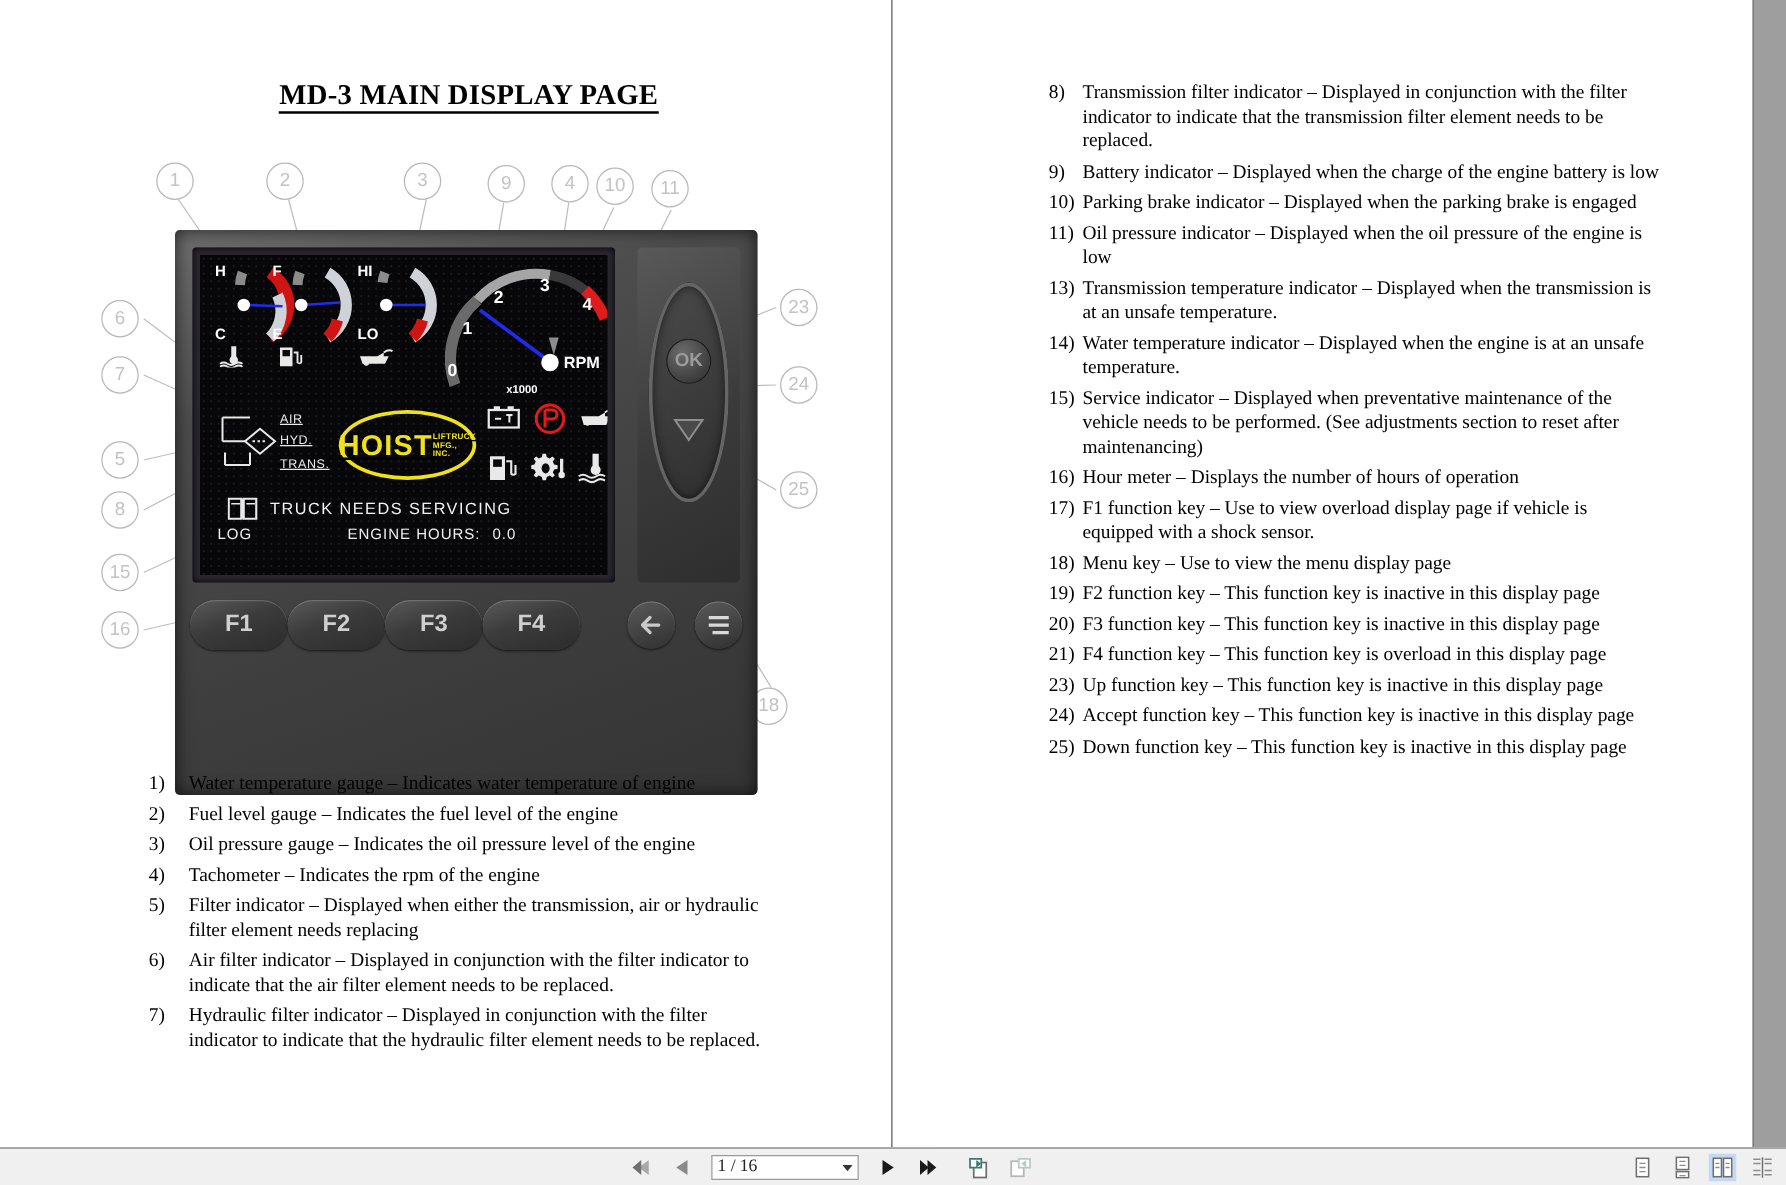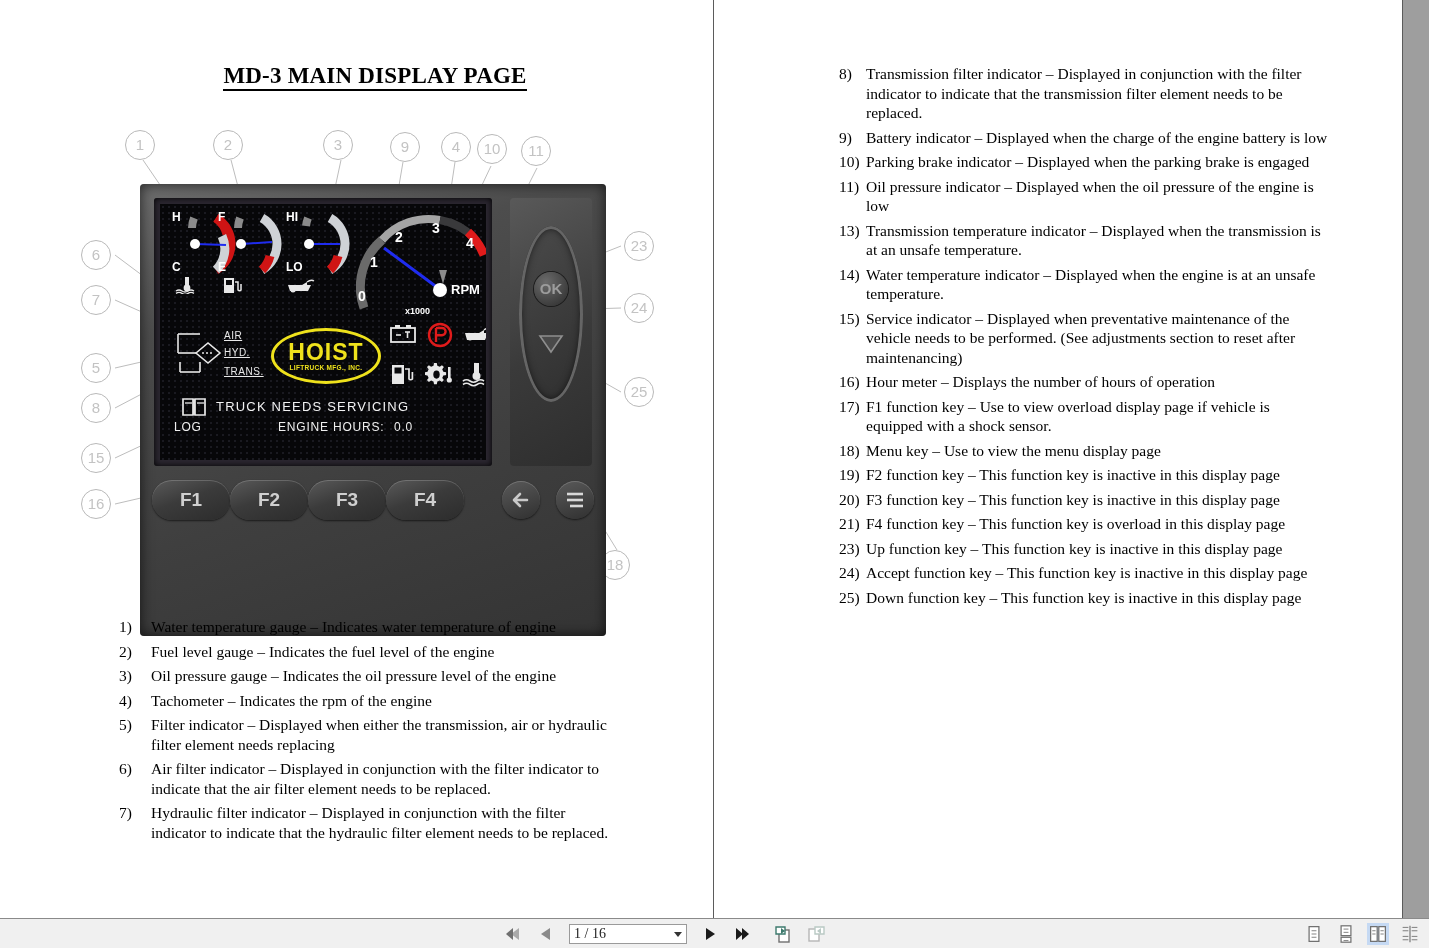--- a/index.html
+++ b/index.html
@@ -95,21 +95,21 @@
   #filterblk { position: absolute; left: 6px; top: 120px; width: 112px; height: 62px; }
   .filt-lbl {
     position: absolute; color: #e9e9e9; font-family: "Liberation Sans", sans-serif;
     font-size: 10px; letter-spacing: .5px; text-decoration: underline;
   }
 
   
   #hoist-logo {
     position: absolute; left: 111px; top: 124px; width: 110px; height: 56px;
     border: 3px solid #efe21c; border-radius: 50%;
-    display: flex; flex-direction: column; align-items: center; justify-content: center;
+    display: flex; flex-direction: row; align-items: center; justify-content: center; text-decoration: underline;
   }
   #hoist-logo .l1 {
     color: #efe21c; font-family: "Liberation Sans", sans-serif;
     font-size: 23px; font-weight: bold; letter-spacing: 1px; line-height: 22px;
   }
   #hoist-logo .l2 {
     color: #efe21c; font-family: "Liberation Sans", sans-serif;
     font-size: 6.5px; font-weight: bold; letter-spacing: .3px; margin-top: 1px;
   }
 

